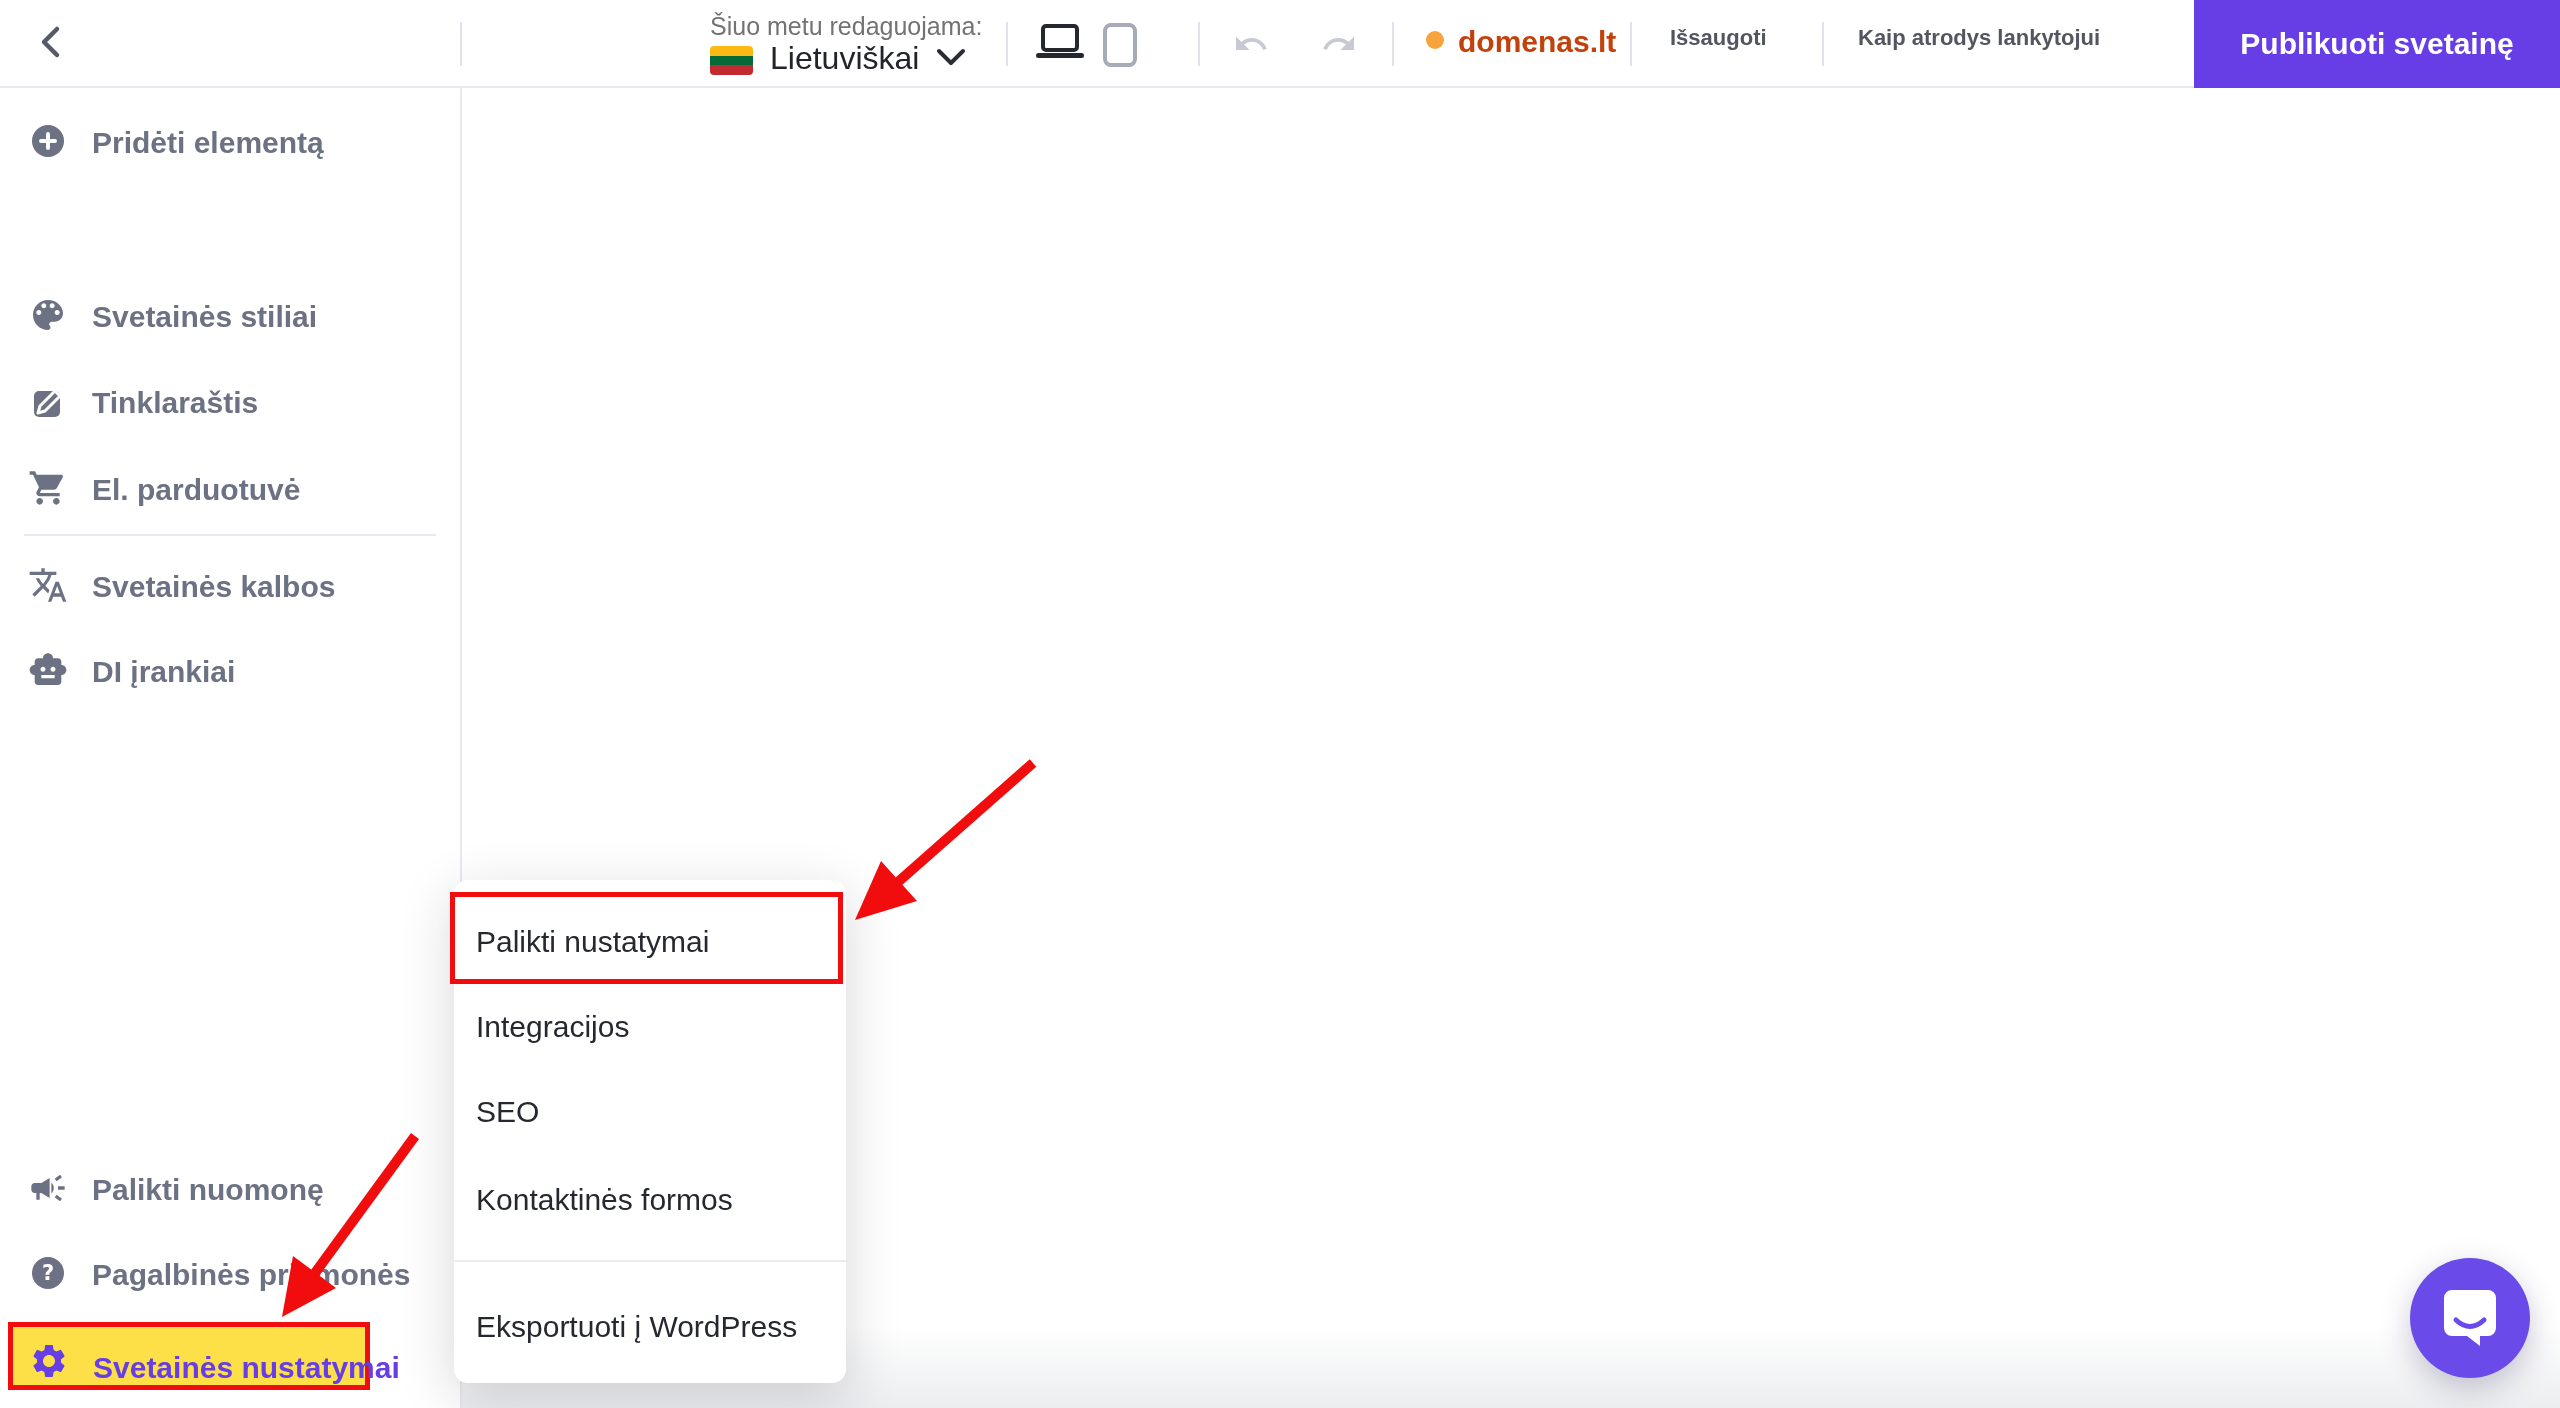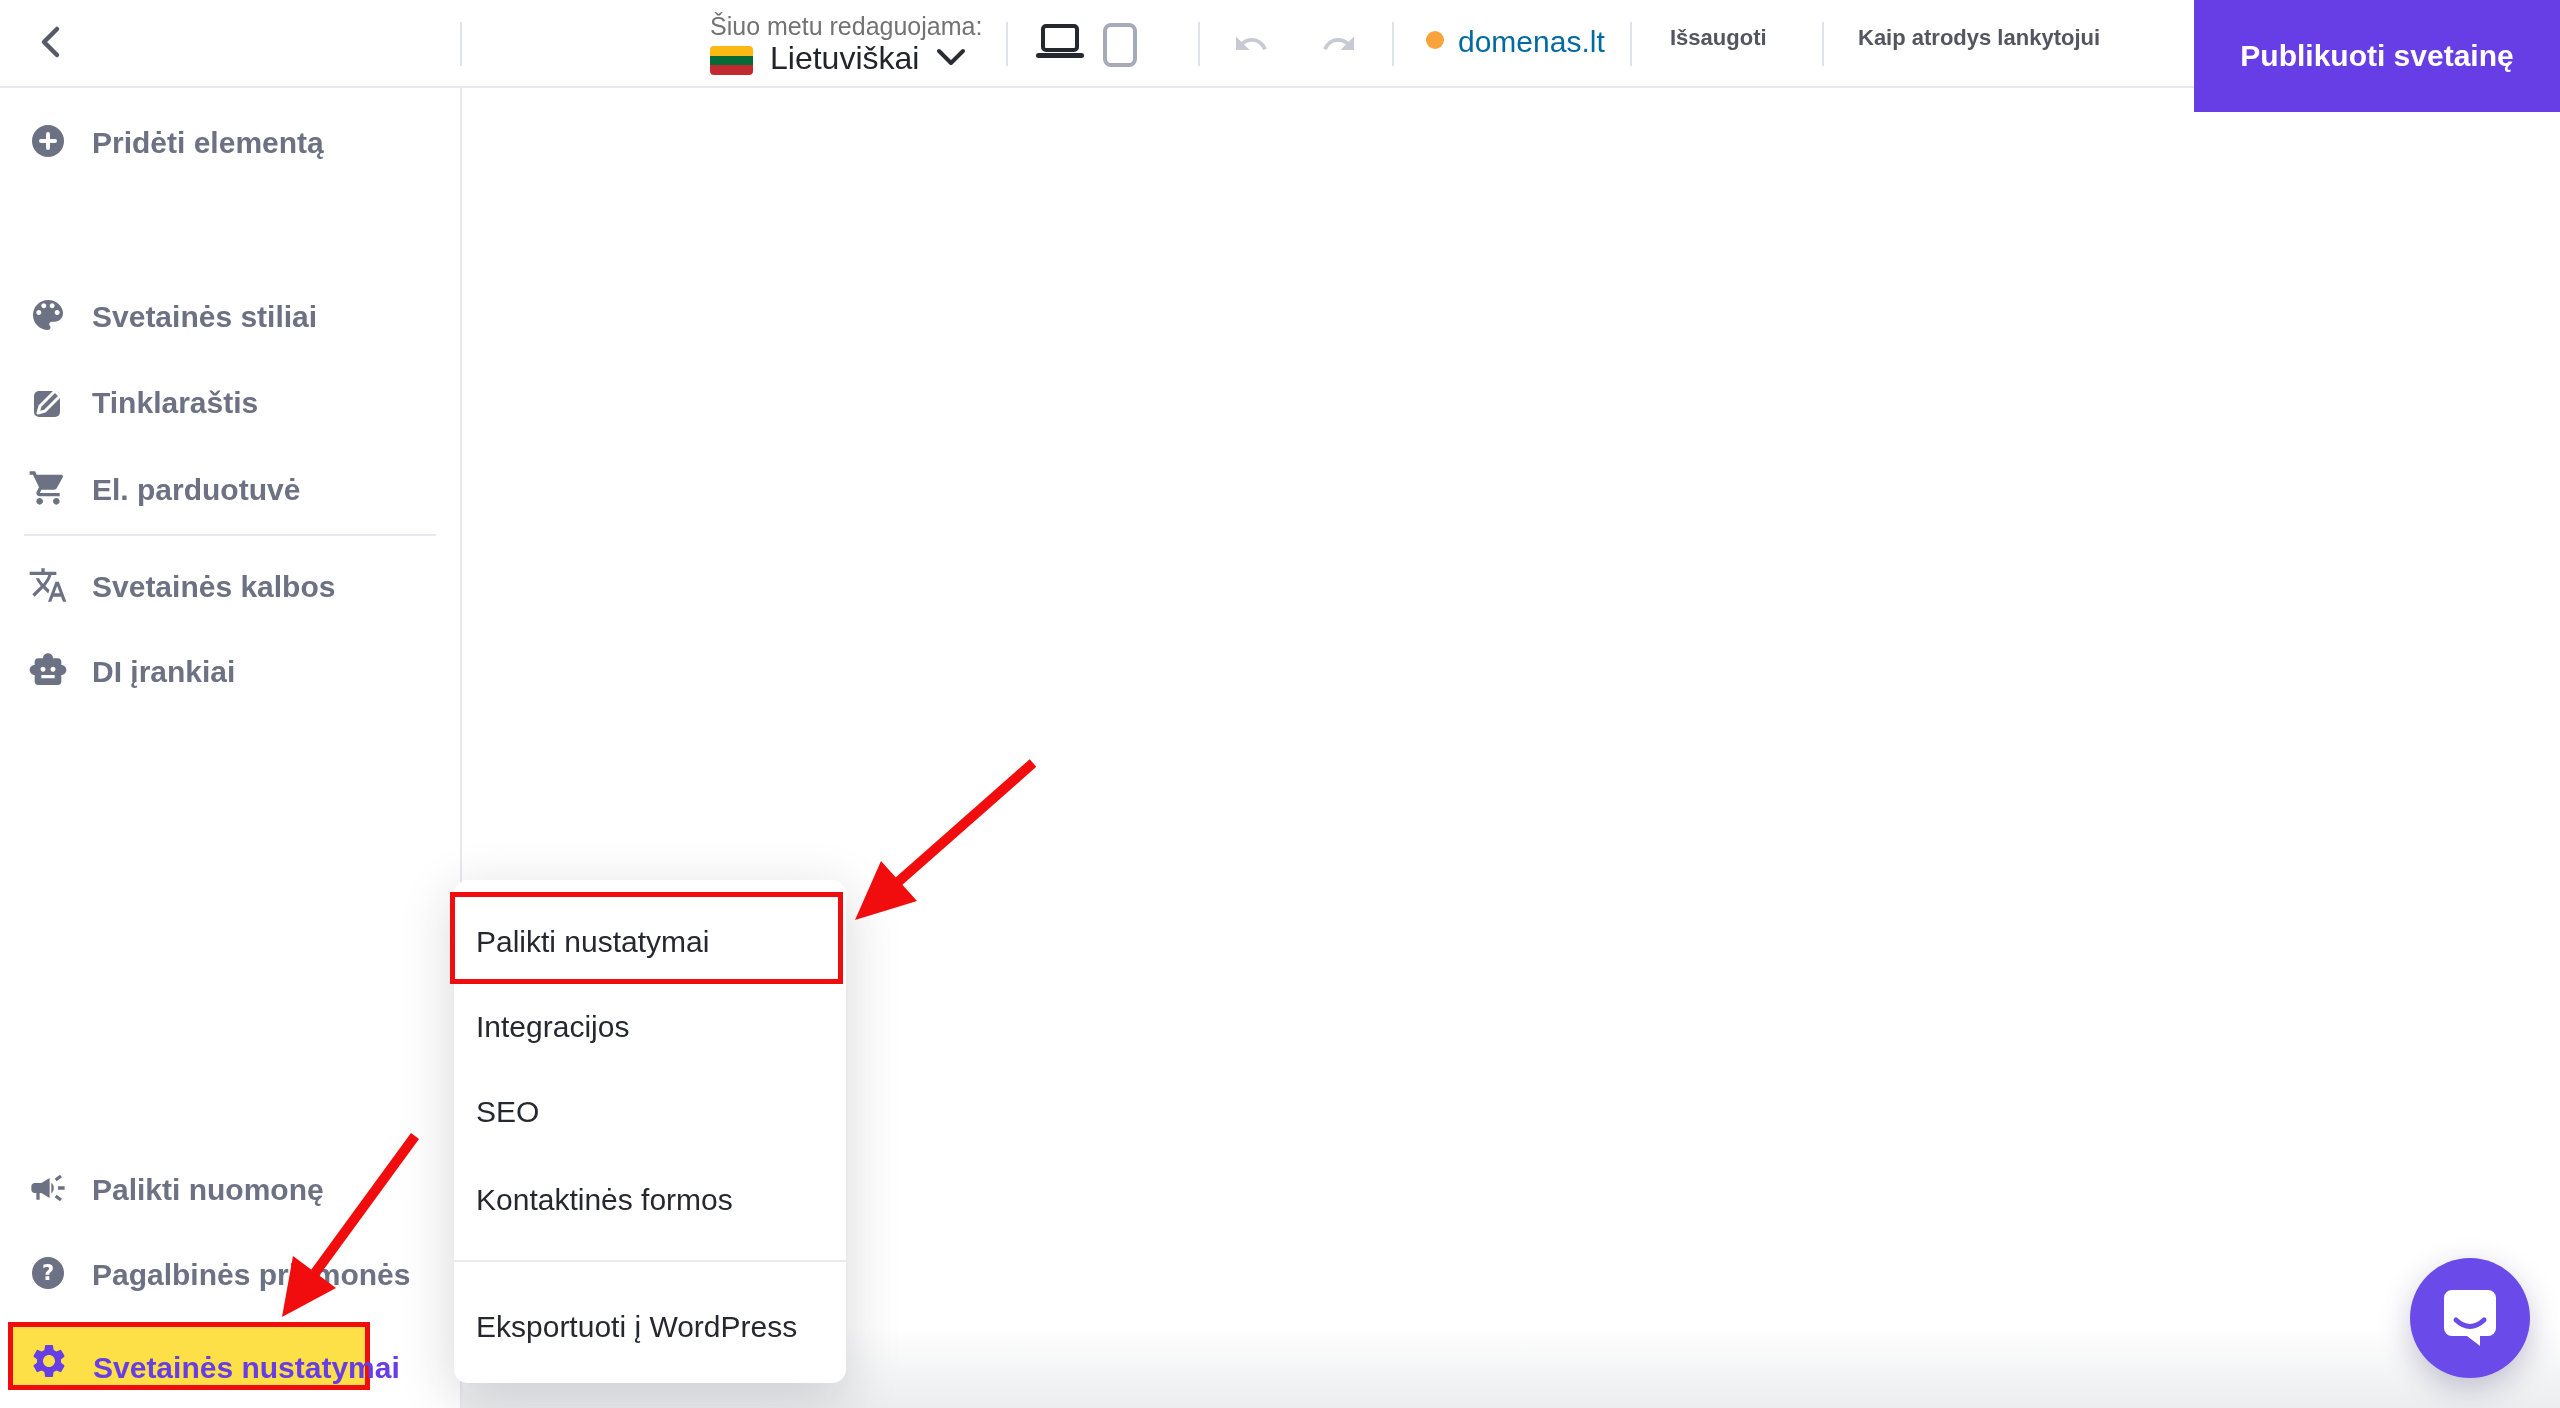--- a/index.html
+++ b/index.html
@@ -16,23 +16,23 @@
   .flag{position:absolute;left:710px;top:46px;width:43px;height:29px;border-radius:4px;overflow:hidden;display:flex;flex-direction:column}
   .flag div{flex:1}
   .flag .f-y{background:#FDB913}.flag .f-g{background:#066A38}.flag .f-r{background:#C22A32}
   .lang-name{position:absolute;left:770px;top:40px;font-size:32px;font-weight:500;color:#22242B;white-space:nowrap}
   .lang-chevron{position:absolute;left:936px;top:48px}
   .dev-laptop{position:absolute;left:1034px;top:22px}
   .dev-phone{position:absolute;left:1102px;top:22px}
   .undo-btn{position:absolute;left:1228px;top:26px}
   .redo-btn{position:absolute;left:1316px;top:26px}
   .domain-dot{position:absolute;left:1426px;top:31px;width:18px;height:18px;border-radius:50%;background:#F9A33C}
-  .domain-name{position:absolute;left:1458px;top:25px;font-size:30px;font-weight:400;color:#0369a1;white-space:nowrap}
+  .domain-name{position:absolute;left:1458px;top:25px;font-size:30px;font-weight:700;color:#c2410c;white-space:nowrap}
   .tb-btn{position:absolute;top:25px;font-size:22px;font-weight:600;color:#53565F;white-space:nowrap;cursor:pointer}
-  .publish-btn{position:absolute;left:2194px;top:0;width:366px;height:112px;background:#673DE6;color:#fff;
+  .publish-btn{position:absolute;left:2194px;top:0;width:366px;height:88px;background:#673DE6;color:#fff;
     display:flex;align-items:center;justify-content:center;font-size:30px;font-weight:600;cursor:pointer;white-space:nowrap}
 
   
   .sidebar{position:absolute;left:0;top:88px;width:460px;height:1320px;background:#fff;border-right:2px solid #E7E9EE;z-index:15}
   .nav-item{position:absolute;left:28px;height:60px;display:flex;align-items:center;gap:24px;cursor:pointer;white-space:nowrap}
   .nav-item .lbl{font-size:30px;font-weight:600;color:#6C7183}
   .side-divider{position:absolute;left:24px;top:446px;width:412px;height:2px;background:#E7E9EE}
   .active-item{position:absolute;left:8px;top:1234px;width:362px;height:68px;box-sizing:border-box;
     background:#fde047;border:5px solid #F10D0D;display:flex;align-items:flex-end;gap:24px;padding-left:16px;cursor:pointer;z-index:40;white-space:nowrap}
   .active-item .lbl{font-size:30px;font-weight:600;color:#673DE6}

